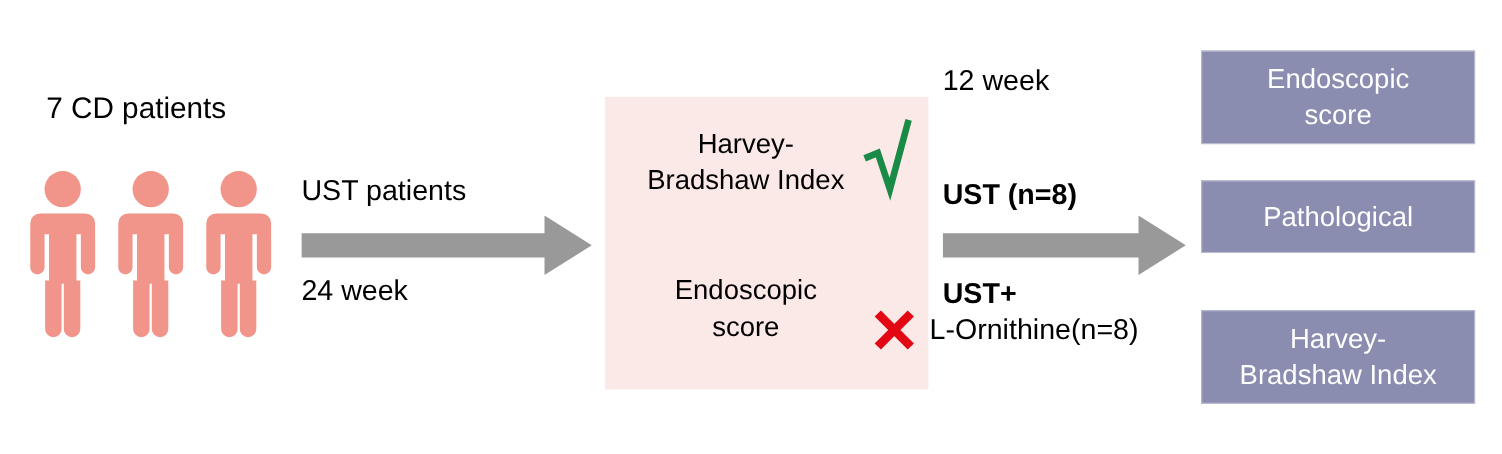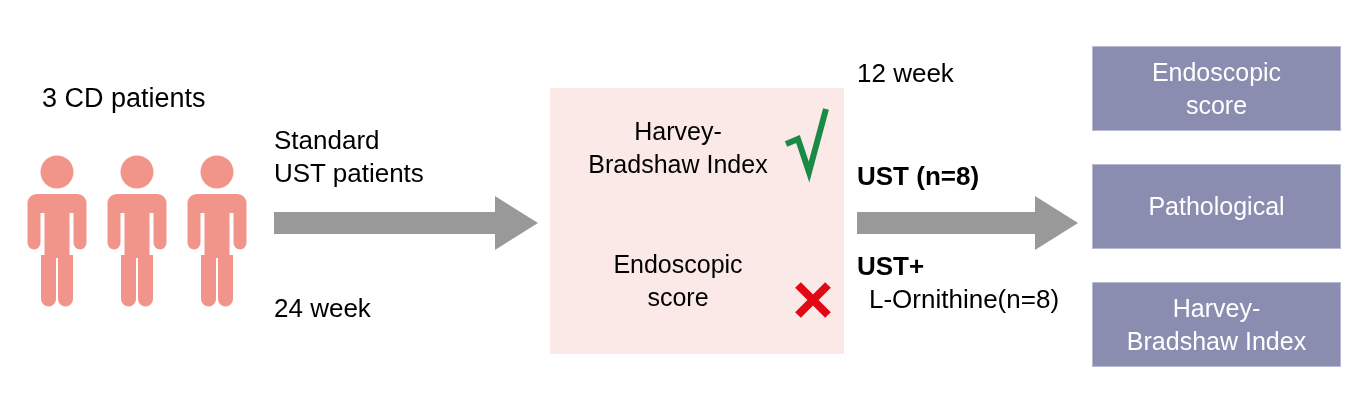--- a/index.html
+++ b/index.html
@@ -82,30 +82,30 @@
     box-sizing: border-box;
     color: #ffffff;
     font-size: 25px;
     line-height: 33px;
     display: flex;
     align-items: center;
     justify-content: center;
     text-align: center;
   }
   #outcome-box-0 { top: 46px; height: 85px; }
-  #outcome-box-1 { top: 164px; height: 85px; }
+  #outcome-box-1 { top: 164px; height: 66px; }
   #outcome-box-2 { top: 282px; height: 85px; }
   .outcome-label { display: block; }
 </style>
 </head>
 <body>
 
 <div class="stage">
 
-  <div class="abs" id="patients-label">3 CD patients</div>
+  <div class="abs" id="patients-label">7 CD patients</div>
 
   <div class="person" style="left:26px;">
     <svg viewBox="0 0 62 152" xmlns="http://www.w3.org/2000/svg" aria-hidden="true">
       <circle cx="31" cy="17" r="16.5" fill="#f1948a"></circle>
       <path fill="#f1948a" d="M10.5,39 h41 a9,9 0 0 1 9,9 v40 a6.5,6.5 0 0 1 -13,0 v-30 h-4 v42 h3.5 v44 a7.5,7.5 0 0 1 -15,0 v-41 h-2 v41 a7.5,7.5 0 0 1 -15,0 v-44 h3.5 v-42 h-4 v30 a6.5,6.5 0 0 1 -13,0 v-40 a9,9 0 0 1 9,-9 z"></path>
     </svg>
   </div>
 
   <div class="person" style="left:106px;">
     <svg viewBox="0 0 62 152" xmlns="http://www.w3.org/2000/svg" aria-hidden="true">
@@ -114,30 +114,29 @@
     </svg>
   </div>
 
   <div class="person" style="left:186px;">
     <svg viewBox="0 0 62 152" xmlns="http://www.w3.org/2000/svg" aria-hidden="true">
       <circle cx="31" cy="17" r="16.5" fill="#f1948a"></circle>
       <path fill="#f1948a" d="M10.5,39 h41 a9,9 0 0 1 9,9 v40 a6.5,6.5 0 0 1 -13,0 v-30 h-4 v42 h3.5 v44 a7.5,7.5 0 0 1 -15,0 v-41 h-2 v41 a7.5,7.5 0 0 1 -15,0 v-44 h3.5 v-42 h-4 v30 a6.5,6.5 0 0 1 -13,0 v-40 a9,9 0 0 1 9,-9 z"></path>
     </svg>
   </div>
 
-  <div class="caption" style="left:274px; top:124px; width:264px;">Standard</div>
   <div class="caption" style="left:274px; top:157px; width:264px;">UST patients</div>
 
   <div class="arrow" style="left:274px; top:196px;">
     <svg width="264" height="54" viewBox="0 0 264 54" xmlns="http://www.w3.org/2000/svg">
       <path fill="#999999" d="M0,16 H221 V0 L264,27 L221,54 V38 H0 Z"></path>
     </svg>
   </div>
 
-  <div class="caption" style="left:274px; top:248px; width:264px;margin-top:44px;">24 week</div>
+  <div class="caption" style="left:274px; top:248px; width:264px;">24 week</div>
 
   <div class="abs" id="assessment-panel">
 
     <div class="panel-row" id="hbi-text">
       <span>Harvey-</span><br>
       <span>Bradshaw Index</span>
     </div>
 
     <div class="mark" id="check-mark">
       <svg width="52" height="78" viewBox="0 0 52 78" xmlns="http://www.w3.org/2000/svg">
@@ -161,21 +160,21 @@
 
   <div class="caption" style="left:857px; top:160px; width:221px;font-weight:bold;">UST (n=8)</div>
 
   <div class="arrow" style="left:857px; top:196px;">
     <svg width="221" height="54" viewBox="0 0 221 54" xmlns="http://www.w3.org/2000/svg">
       <path fill="#999999" d="M0,16 H178 V0 L221,27 L178,54 V38 H0 Z"></path>
     </svg>
   </div>
 
   <div class="caption" style="left:857px; top:250px; width:221px;font-weight:bold;">UST+</div>
-  <div class="caption" style="left:845px; top:283px; width:245px;padding-left:24px;">L-Ornithine(n=8)</div>
+  <div class="caption" style="left:845px; top:283px; width:245px;">L-Ornithine(n=8)</div>
 
   <div class="outcome-box" id="outcome-box-0">
     <span class="outcome-label">
       <span>Endoscopic</span><br>
       <span>score</span>
     </span>
   </div>
 
   <div class="outcome-box" id="outcome-box-1">
     <span class="outcome-label">

